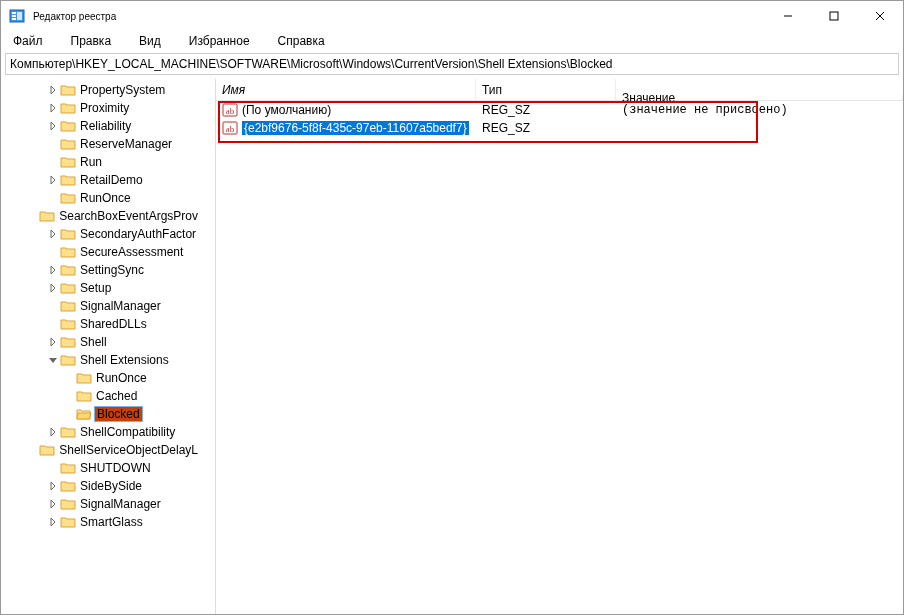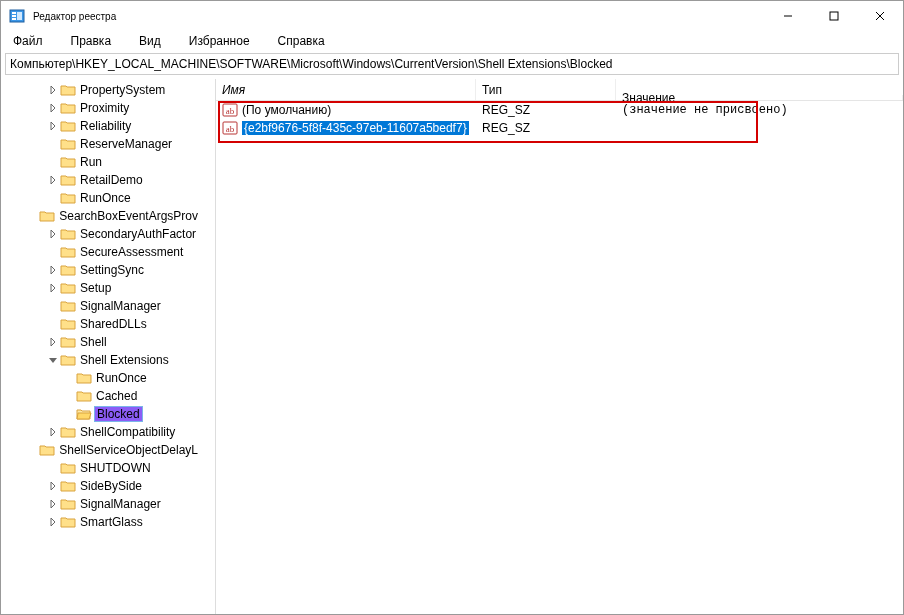--- a/index.html
+++ b/index.html
@@ -91,21 +91,21 @@
   .arrow.empty { visibility: hidden; }
   .folder-icon {
     width: 16px; height: 14px;
     margin-right: 4px;
     flex-shrink: 0;
     display: inline-block;
   }
   .folder-icon svg { width: 16px; height: 14px; display: block; }
   .tree-label { font-size: 12px; }
   .tree-label.selected {
-    background: #8b5cf6;
+    background: #c2410c;
     border: 1px solid #7bb5e8;
     padding: 0 2px;
     margin-left: -2px;
   }
   
   .list-pane {
     flex: 1;
     display: flex;
     flex-direction: column;
     position: relative;

